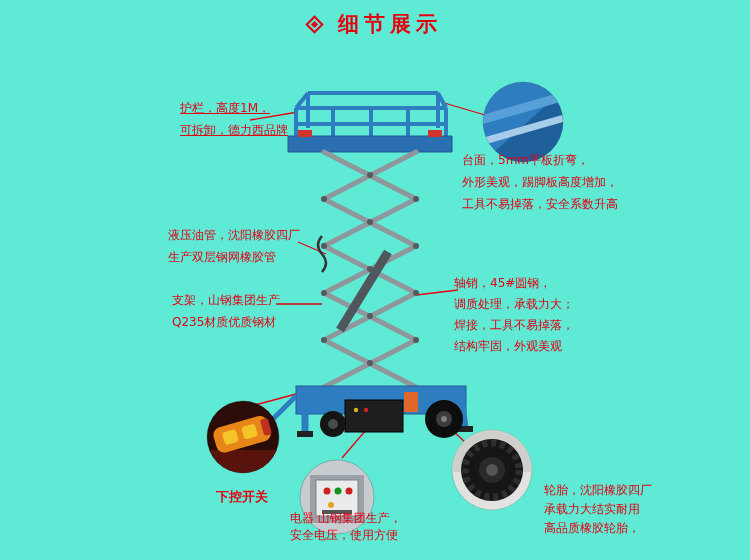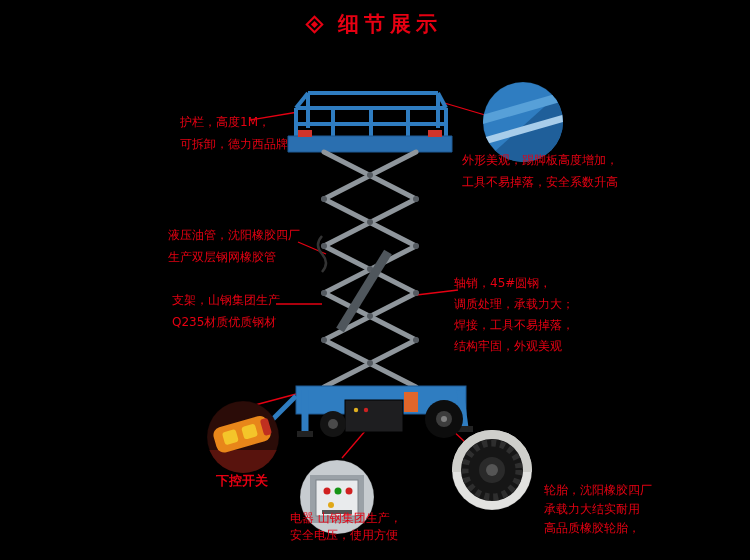--- a/index.html
+++ b/index.html
@@ -3,21 +3,21 @@
 <meta charset="utf-8">
 <style>
   * { margin:0; padding:0; box-sizing:border-box; }
   html,body { width:750px; height:560px; }
   body {
     background:#ffffff;
     font-family:"DejaVu Sans","Liberation Sans",sans-serif;
     position:relative;
     overflow:hidden;
   }
-  .page { position:absolute; inset:0; background:#000000; }
+  .page { position:absolute; inset:0; background:#5eead4; }
 
   .title-wrap {
     position:absolute; top:10px; left:0; width:100%;
     text-align:center; color:#e60012;
   }
   .diamond {
     display:inline-block; width:13px; height:13px;
     border:2px solid #e60012; transform:rotate(45deg);
     position:relative; margin-right:12px; vertical-align:middle;
   }
@@ -33,21 +33,21 @@
 
   .callout {
     position:absolute; color:#e60012; font-size:12px;
     line-height:22px; white-space:nowrap;
   }
   .callout.tight { line-height:21px; }
   .callout.small { line-height:17px; }
   .callout.tire-t { line-height:19px; }
   .switch-label {
     position:absolute; color:#e60012; font-size:13px;
-    white-space:nowrap; font-weight:bold;
+    white-space:nowrap; font-weight:bold;margin-top:16px;
   }
 </style>
 </head>
 <body>
 
 <div class="page">
 
   <svg class="stage" width="750" height="560" viewBox="0 0 750 560">
     <defs>
       <clipPath id="c1">
@@ -192,26 +192,27 @@
         <circle cx="492" cy="470" r="6" fill="#555555"></circle>
       </g>
     </g>
   </svg>
 
   <div class="title-wrap">
     <span class="diamond"></span>
     <span class="title-text">细节展示</span>
   </div>
 
-  <div class="callout" style="left:180px; top:111px;">
+  <div class="callout" style="left:180px; top:97px;text-decoration:underline;">
     <div>护栏，高度1M，</div>
     <div>可拆卸，德力西品牌</div>
   </div>
 
   <div class="callout" style="left:462px; top:149px;">
+    <div>台面，5mm平板折弯，</div>
     <div>外形美观，踢脚板高度增加，</div>
     <div>工具不易掉落，安全系数升高</div>
   </div>
 
   <div class="callout" style="left:168px; top:224px;">
     <div>液压油管，沈阳橡胶四厂</div>
     <div>生产双层钢网橡胶管</div>
   </div>
 
   <div class="callout" style="left:172px; top:289px;">

